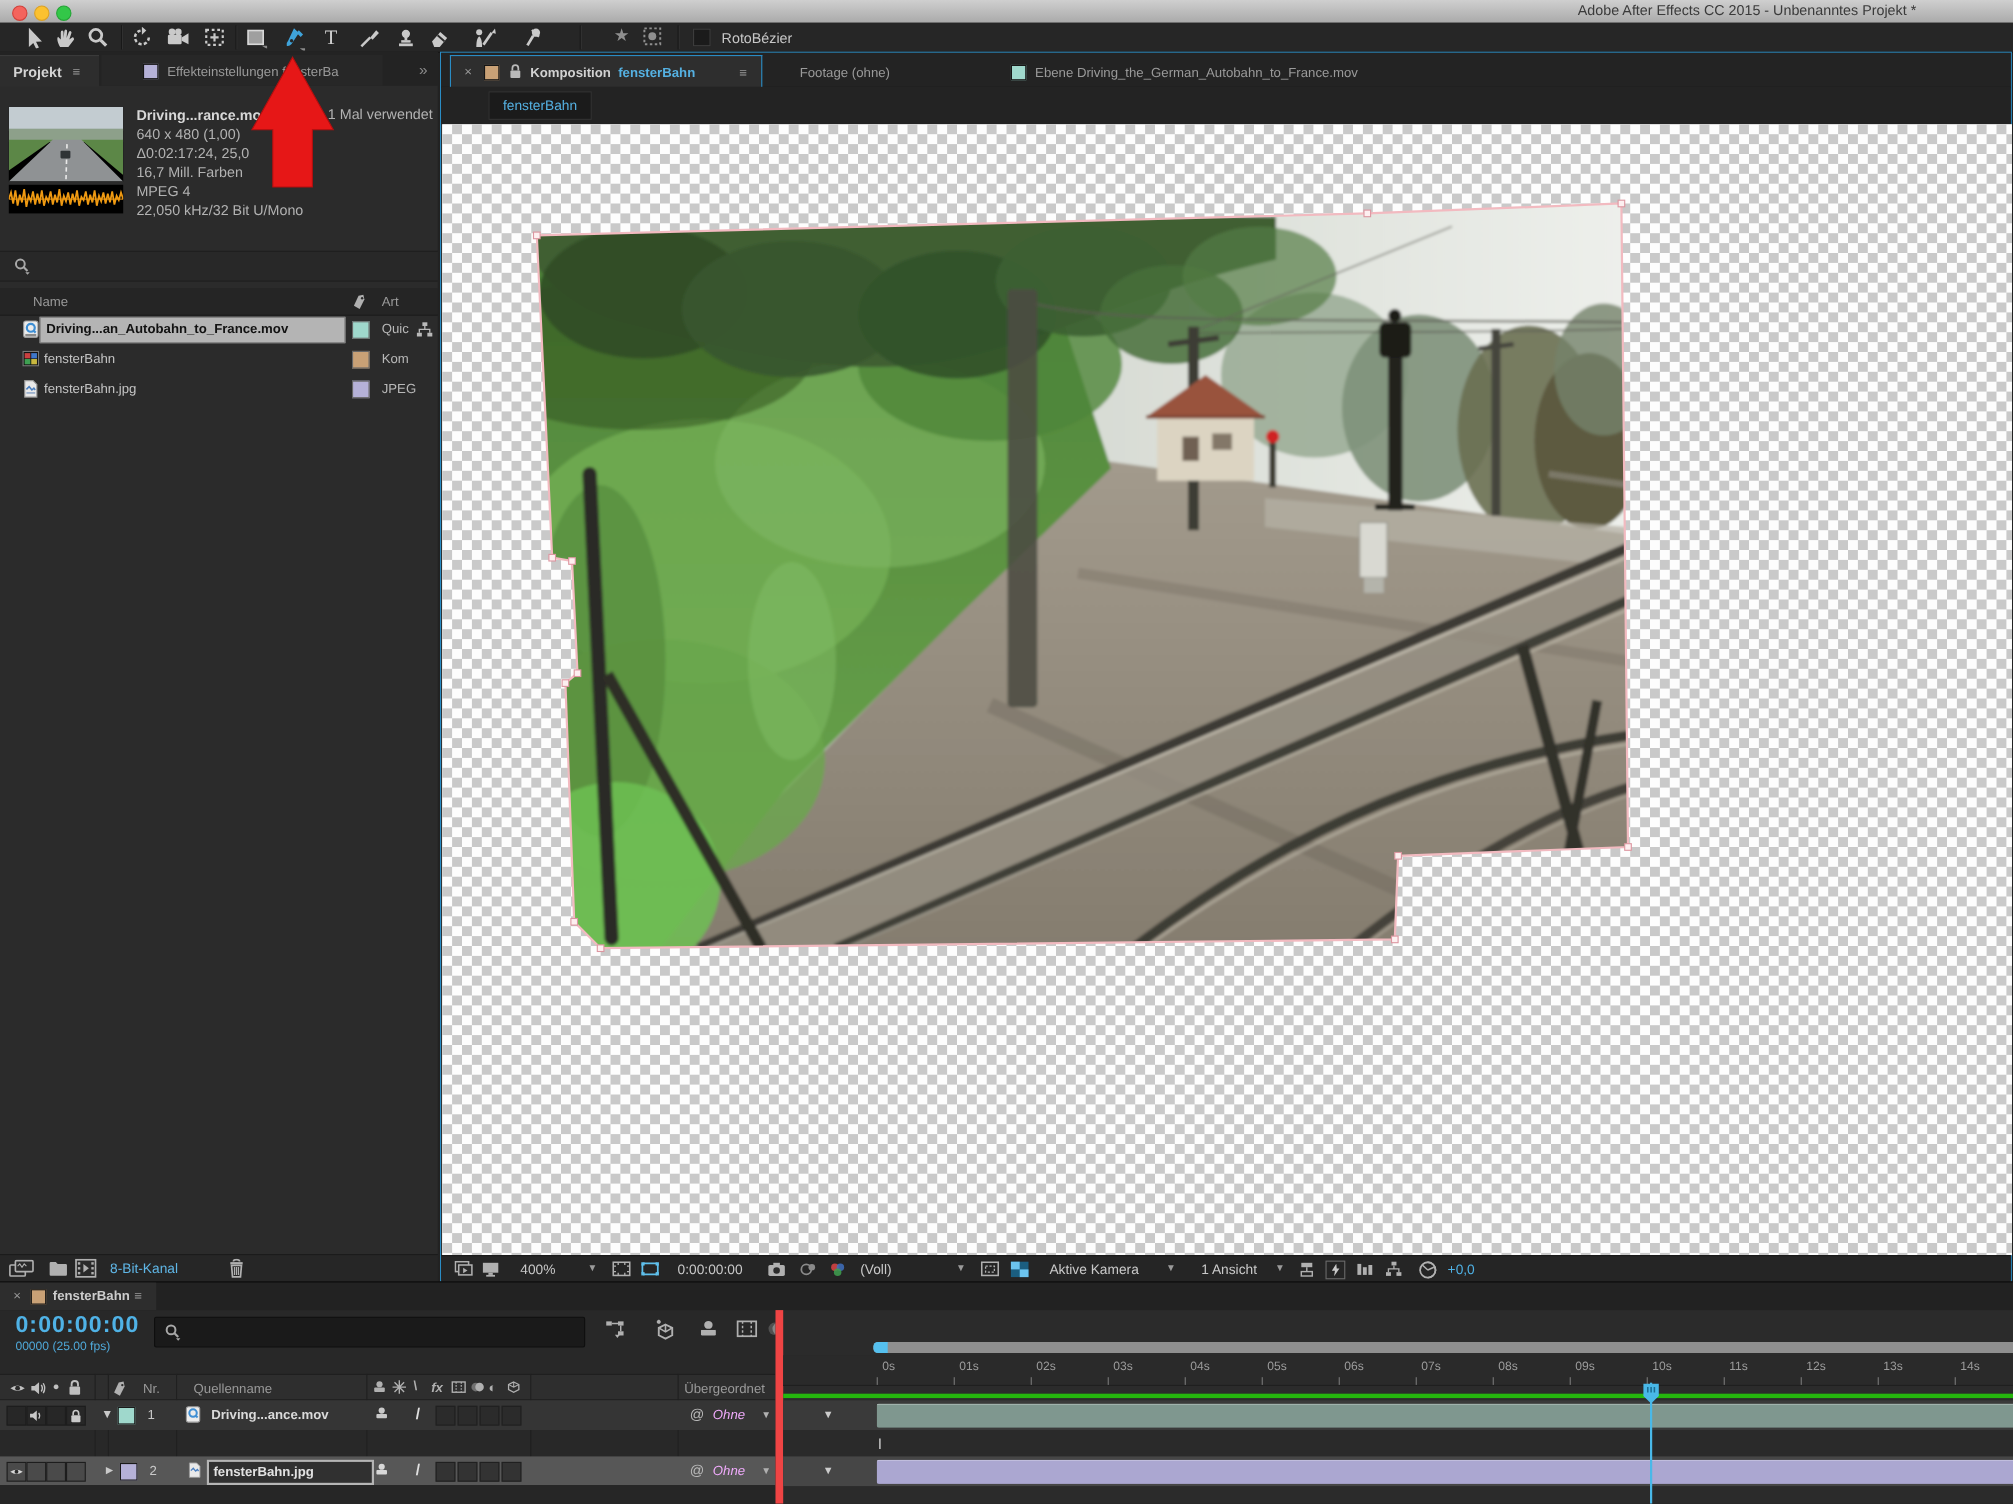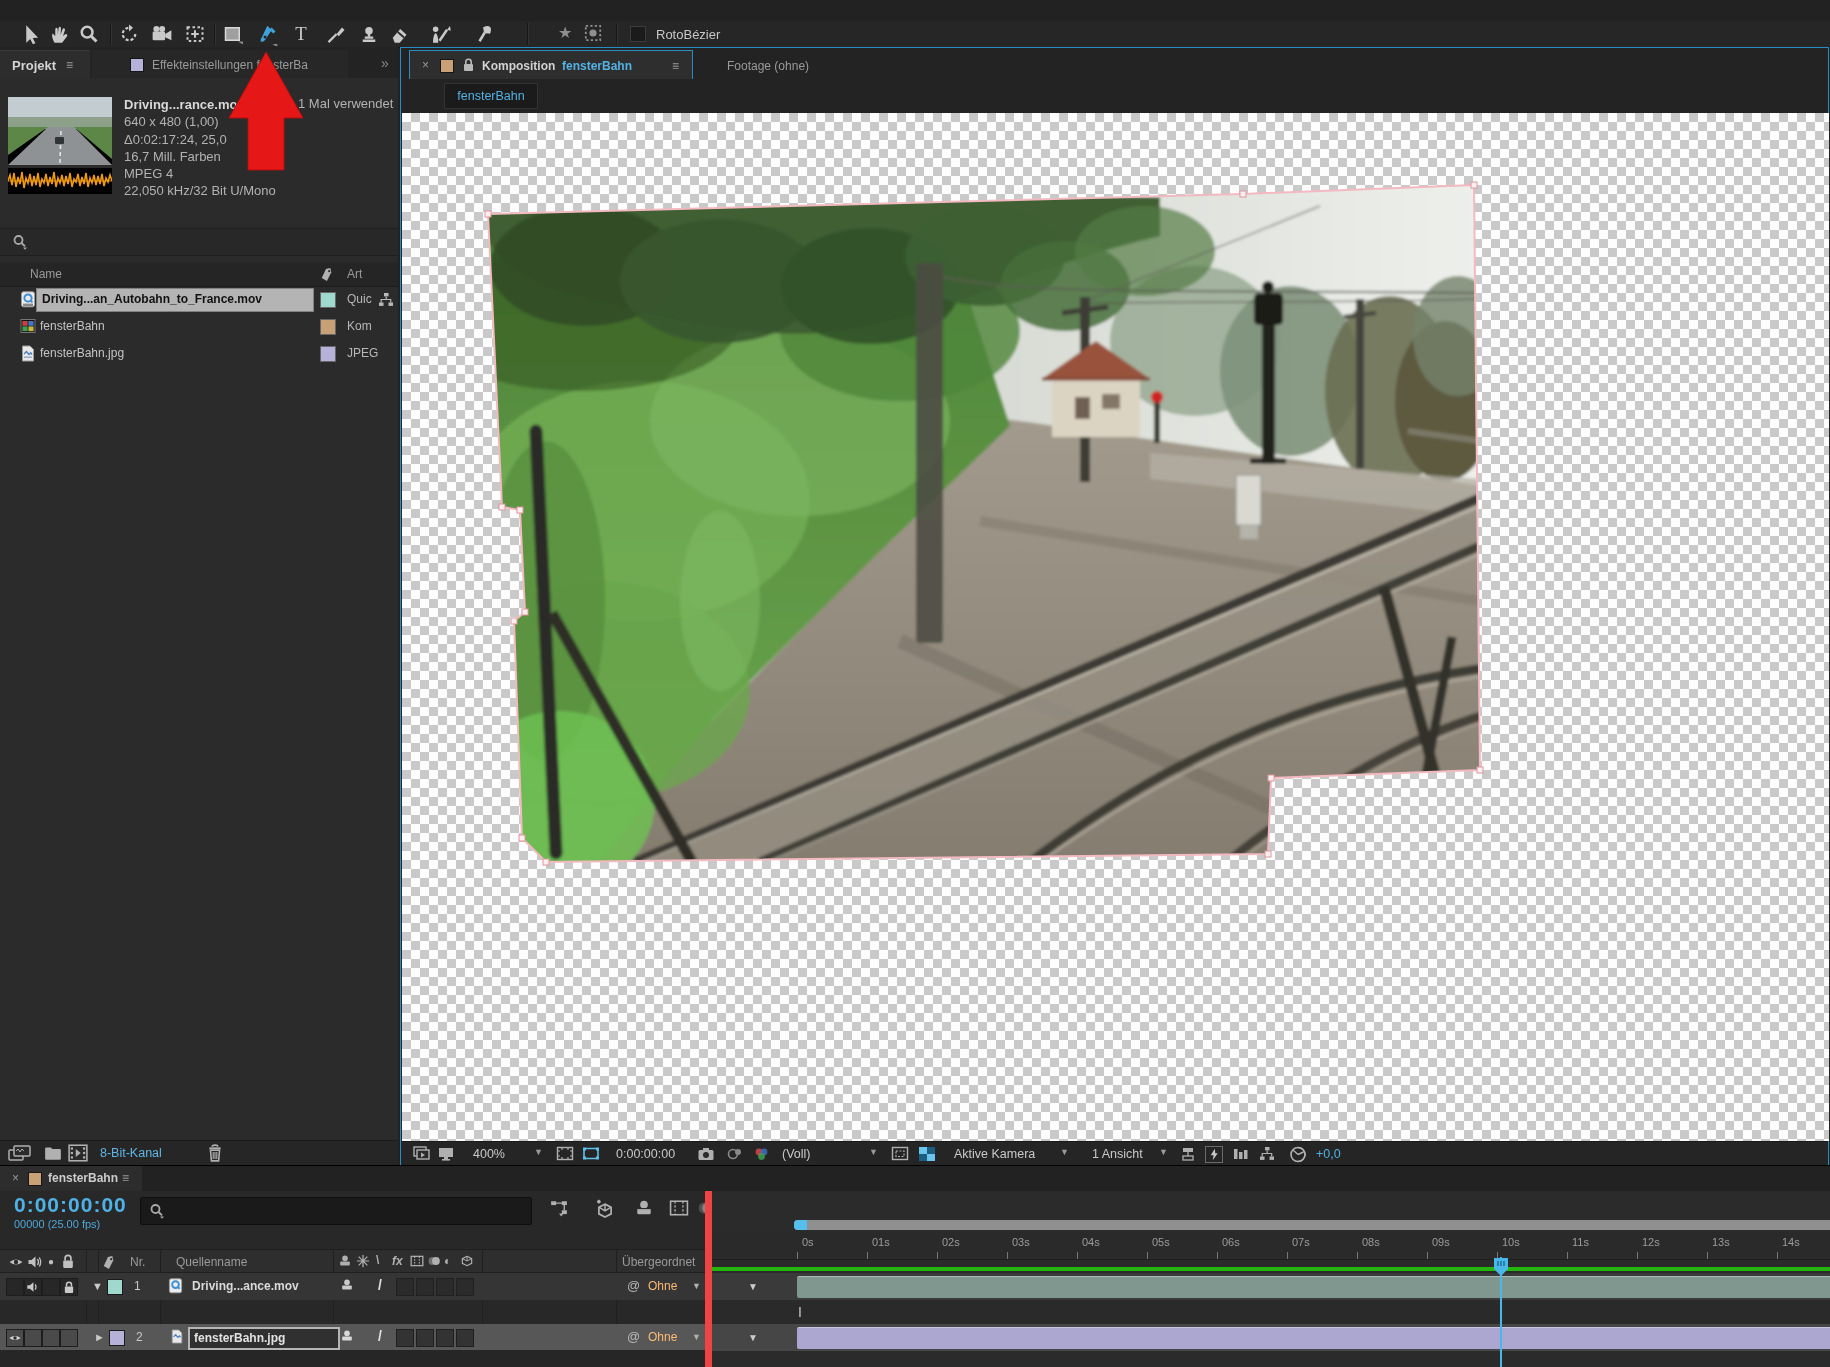--- a/index.html
+++ b/index.html
@@ -91,21 +91,21 @@
   #lrow1{top:107px;background:#353535;}
   #prow-op{top:134px;background:#2a2a2a;height:24px;}
   #lrow2{top:158px;background:#575757;}
   #tl-belowrows{position:absolute;left:0;top:184px;width:705px;height:18px;background:#262626;}
   .avbox{position:absolute;top:5px;width:16px;height:16px;background:#272727;border:1px solid #1d1d1d;}
   .swbox{position:absolute;top:5px;width:16px;height:16px;background:#2b2b2b;border:1px solid #202020;}
   .trow .num{position:absolute;top:6px;color:#c9c9c9;}
   .trow .lname{position:absolute;top:6px;color:#dadada;font-weight:bold;white-space:nowrap;}
   .trow .slash{position:absolute;top:4px;color:#e0e0e0;font-size:14px;font-weight:bold;}
   .trow .pw{position:absolute;top:5px;color:#b9b9b9;font-size:13px;}
-  .trow .parent{position:absolute;left:648px;top:6px;color:#fdba74;}
+  .trow .parent{position:absolute;left:648px;top:6px;color:#f0abfc;font-style:italic;}
   .trow .pdd{position:absolute;left:692px;top:8px;color:#b0b0b0;font-size:9px;}
   .lchip{position:absolute;top:6px;width:14px;height:14px;border:1px solid #1a1a1a;}
   .twirl{position:absolute;top:7px;color:#c9c9c9;font-size:11px;}
   #name-editbox{position:absolute;left:188px;top:3px;width:148px;height:19px;background:#303030;border:2px solid #b5b5b5;}
   #name-editbox span{position:absolute;left:4px;top:2px;color:#e2e2e2;font-weight:bold;white-space:nowrap;}
   
   #graph{position:absolute;left:705px;top:25px;width:1125px;height:177px;background:#2b2b2b;border-left:7px solid #ef4444;box-sizing:border-box;}
   #workarea{position:absolute;left:82px;top:29px;width:1040px;height:10px;background:#8f8f8f;border-radius:4px;}
   #workarea .cap{position:absolute;left:0;top:0;width:13px;height:10px;background:#55c0ee;border-radius:4px 0 0 4px;}
   #ruler-labels{position:absolute;left:0;top:41px;width:1125px;height:27px;background:#2a2a2a;border-bottom:1px solid #1f1f1f;overflow:hidden;}
@@ -120,20 +120,26 @@
   .gtri{position:absolute;left:36px;top:8px;color:#cccccc;font-size:10px;}
   #playhead-line{position:absolute;left:788px;top:66px;width:2px;height:136px;background:#49b8e8;z-index:40;}
   #playhead-pin{position:absolute;left:780px;top:66px;z-index:41;}
   #ibeam{position:absolute;left:86px;top:4px;color:#c8c8c8;font-size:14px;}
 </style>
 </head>
 <body>
 
 <div id="app">
 
+  <div id="titlebar">
+    <span class="tl" style="left:11px;background:#f4645d;border:1px solid #d2403a;"></span>
+    <span class="tl" style="left:31px;background:#fbc12f;border:1px solid #dba125;"></span>
+    <span class="tl" style="left:51px;background:#33c748;border:1px solid #24a436;"></span>
+    <span class="title">Adobe After Effects CC 2015 - Unbenanntes Projekt *</span>
+  </div>
 
   <div id="toolbar">
     <span class="tool" style="left:20px"><svg width="20" height="20" viewBox="0 0 16 16">
           <path d="M5 1 L5 15 L8.2 12 L10.3 16.2 L12.3 15.3 L10.2 11.2 L14.5 11 Z" fill="#c9c9c9"></path>
         </svg></span>
     <span class="tool" style="left:49px"><svg width="20" height="20" viewBox="0 0 16 16">
           <path d="M4.5 15 C2.5 11.5 2 8.5 3 7.5 L5 9.5 V4.5 Q5 3 6 3 Q7 3 7 4.5 V8.5 L7.6 3.5 Q7.8 2 8.8 2.2 Q9.8 2.4 9.6 4 L9.2 8.5 L10.8 4.2 Q11.4 3 12.3 3.5 Q13.2 4 12.6 5.4 L11.2 9.5 L13 8.2 Q14 7.6 14.5 8.6 Q15 9.6 14 10.4 L10.5 15 Z" fill="#c9c9c9"></path>
         </svg></span>
     <span class="tool" style="left:79px"><svg width="20" height="20" viewBox="0 0 16 16">
           <circle cx="6.5" cy="6.5" r="4.3" fill="none" stroke="#c9c9c9" stroke-width="2"></circle>
@@ -366,20 +372,24 @@
               <rect x="2" y="6" width="9" height="7" rx="1" fill="#b9b9b9"></rect>
               <path d="M3.8 6 V4 a2.7 2.7 0 0 1 5.4 0 V6" fill="none" stroke="#b9b9b9" stroke-width="1.6"></path>
             </svg>
           </span>
         <span class="t1">Komposition</span>
         <span class="t2">fensterBahn</span>
         <span class="menu">≡</span>
       </div>
       <div id="vtab2">
         <span class="lbl">Footage (ohne)</span>
+      </div>
+      <div id="vtab3">
+        <span class="chip" style="background:#9fd8cc;"></span>
+        <span class="lbl">Ebene Driving_the_German_Autobahn_to_France.mov</span>
       </div>
     </div>
     <div id="vsubrow">
       <div id="vsubtab">
         <span class="lbl">fensterBahn</span>
       </div>
     </div>
 
     <div id="viewport">
       <svg id="scene" width="1427" height="1028" viewBox="402 112 1427 1028">

